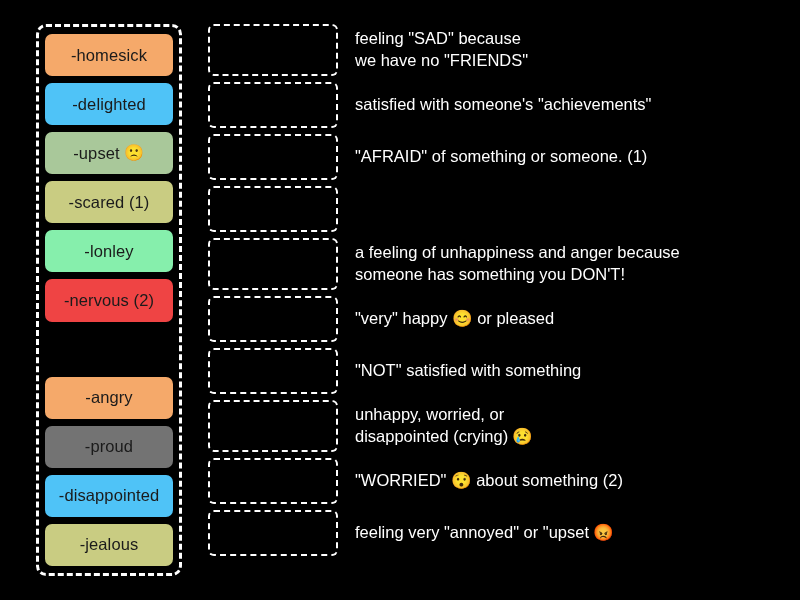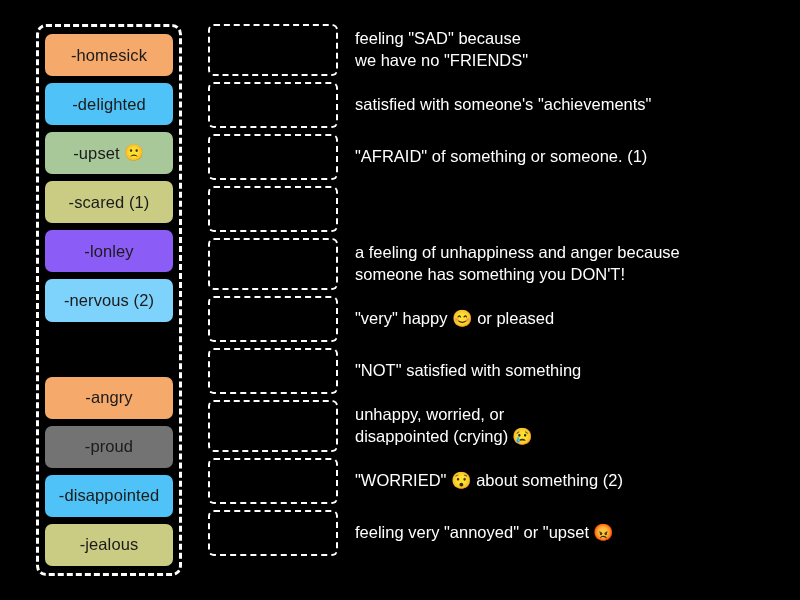--- a/index.html
+++ b/index.html
@@ -98,24 +98,24 @@
       <div class="word-tile" style="background: rgb(79, 195, 247);">
         <span>-delighted</span>
       </div>
       <div class="word-tile" style="background: rgb(169, 200, 154);">
         <span>-upset</span>
         <span class="emoji">🙁</span>
       </div>
       <div class="word-tile" style="background: rgb(201, 204, 130);">
         <span>-scared (1)</span>
       </div>
-      <div class="word-tile" style="background: #8b5cf6;">
+      <div class="word-tile" style="background: #86efac;">
         <span>-lonley</span>
       </div>
-      <div class="word-tile" style="background: #7dd3fc;">
+      <div class="word-tile" style="background: #ef4444;">
         <span>-nervous (2)</span>
       </div>
       <div class="word-tile" style="background: rgb(245, 169, 106); margin-top: 48px;">
         <span>-angry</span>
       </div>
       <div class="word-tile" style="background: #737373;">
         <span>-proud</span>
       </div>
       <div class="word-tile" style="background: rgb(79, 195, 247);">
         <span>-disappointed</span>

